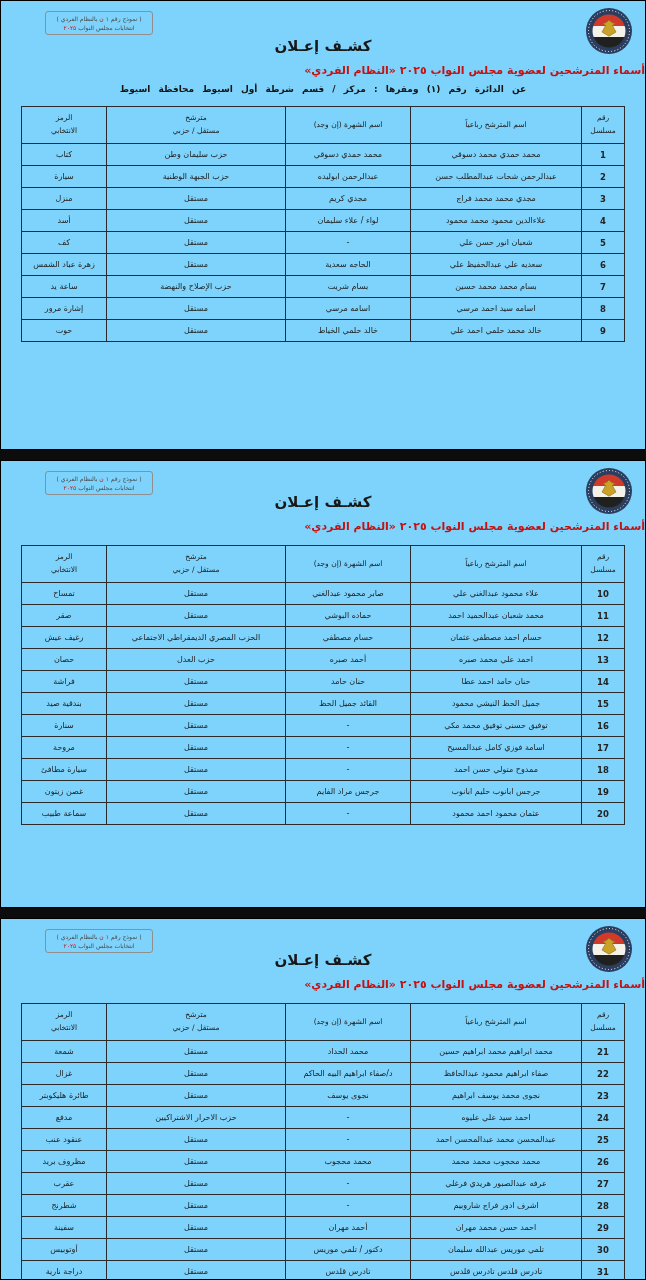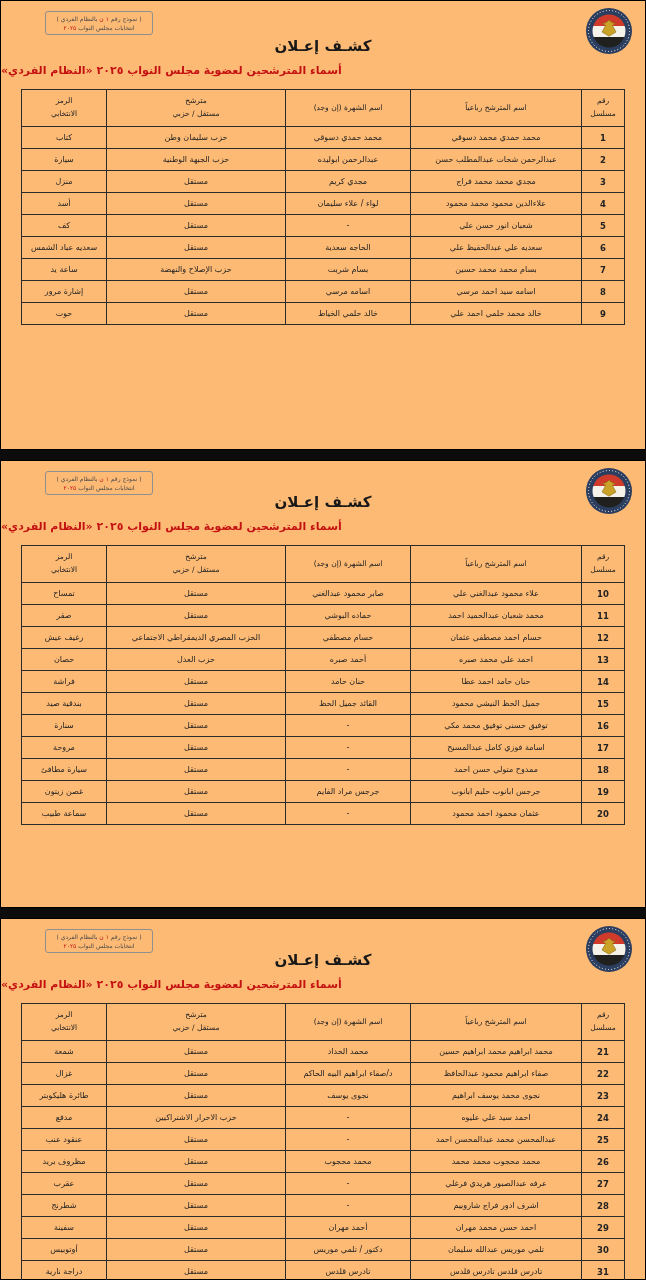--- a/index.html
+++ b/index.html
@@ -4,21 +4,21 @@
 <style>
   html,body{margin:0;padding:0;}
   body{
     width:646px;height:1280px;overflow:hidden;
     background:#101010;
     font-family:"DejaVu Sans",sans-serif;
   }
   .gap{height:10px;background:#0c0c0c;}
   .page{
     position:relative;width:646px;box-sizing:border-box;
-    background:#fdba74;border:1px solid #000;
+    background:#7dd3fc;border:1px solid #000;
     direction:rtl;color:#222;
   }
   .p1{height:450px;}
   .p2{height:448px;}
   .p3{height:362px;}
 
   .form-box{
     position:absolute;left:44px;top:10px;width:100px;
     border:1px solid #8f8f8f;border-radius:3px;
     padding:2px 3px;text-align:center;
@@ -27,21 +27,21 @@
   .red{color:#c41212;}
 
   .logo{position:absolute;right:12px;top:6px;width:48px;height:48px;}
 
   .title{
     margin:36px 0 0;text-align:center;
     font-size:15px;font-weight:bold;color:#181818;letter-spacing:1px;
   }
   .p2 .title,.p3 .title{margin-top:32px;}
   .subtitle{
-    margin:9px 0 0;text-align:left;
+    margin:9px 0 0;text-align:right;
     font-size:11px;font-weight:bold;color:#c41212;
   }
   .district{
     margin:7px 0 0;text-align:center;
     font-size:9px;font-weight:bold;color:#151515;word-spacing:5px;
   }
 
   table.cands{
     width:578px;margin:12px auto 0;
     border-collapse:collapse;table-layout:fixed;
@@ -75,20 +75,21 @@
       </clipPath>
     <g clip-path="url(#clipA1)">
       <rect x="7" y="7" width="34" height="12" fill="#cf3a2b"></rect>
       <rect x="7" y="19" width="34" height="11" fill="#f5f2ea"></rect>
       <rect x="7" y="30" width="34" height="11" fill="#20201f"></rect>
     </g>
     <path d="M24 13c2 2.4 4.2 3.4 6.4 3.5l-3 2 3.6 6.5-7 4.2-7-4.2 3.6-6.5-3-2c2.2-.1 4.4-1.1 6.4-3.5z" fill="#c9a227" stroke="#8a6d14" stroke-width="0.6"></path>
   </svg>
   <h1 class="title">كشـف إعـلان</h1>
   <h2 class="subtitle">أسماء المترشحين لعضوية مجلس النواب ٢٠٢٥ «النظام الفردي»</h2>
+  <div class="district">عن الدائرة رقم (١) ومقرها : مركز / قسم شرطة أول اسيوط محافظة اسيوط</div>
 
   <table class="cands">
     <thead>
       <tr>
         <th class="c-serial"><span>رقم</span><br><span>مسلسل</span></th>
         <th class="c-name">اسم المترشح رباعياً</th>
         <th class="c-shahra">اسم الشهرة (إن وجد)</th>
         <th class="c-party"><span>مترشح</span><br><span>مستقل / حزبي</span></th>
         <th class="c-symbol"><span>الرمز</span><br><span>الانتخابي</span></th>
       </tr>
@@ -128,21 +129,21 @@
           <td class="c-name">شعبان انور حسن علي</td>
           <td class="c-shahra">-</td>
           <td class="c-party">مستقل</td>
           <td class="c-symbol">كف</td>
         </tr>
         <tr>
           <td class="c-serial">6</td>
           <td class="c-name">سعديه علي عبدالحفيظ علي</td>
           <td class="c-shahra">الحاجه سعدية</td>
           <td class="c-party">مستقل</td>
-          <td class="c-symbol">سعديه عباد الشمس</td>
+          <td class="c-symbol">زهرة عباد الشمس</td>
         </tr>
         <tr>
           <td class="c-serial">7</td>
           <td class="c-name">بسام محمد محمد حسين</td>
           <td class="c-shahra">بسام شريت</td>
           <td class="c-party">حزب الإصلاح والنهضة</td>
           <td class="c-symbol">ساعة يد</td>
         </tr>
         <tr>
           <td class="c-serial">8</td>

